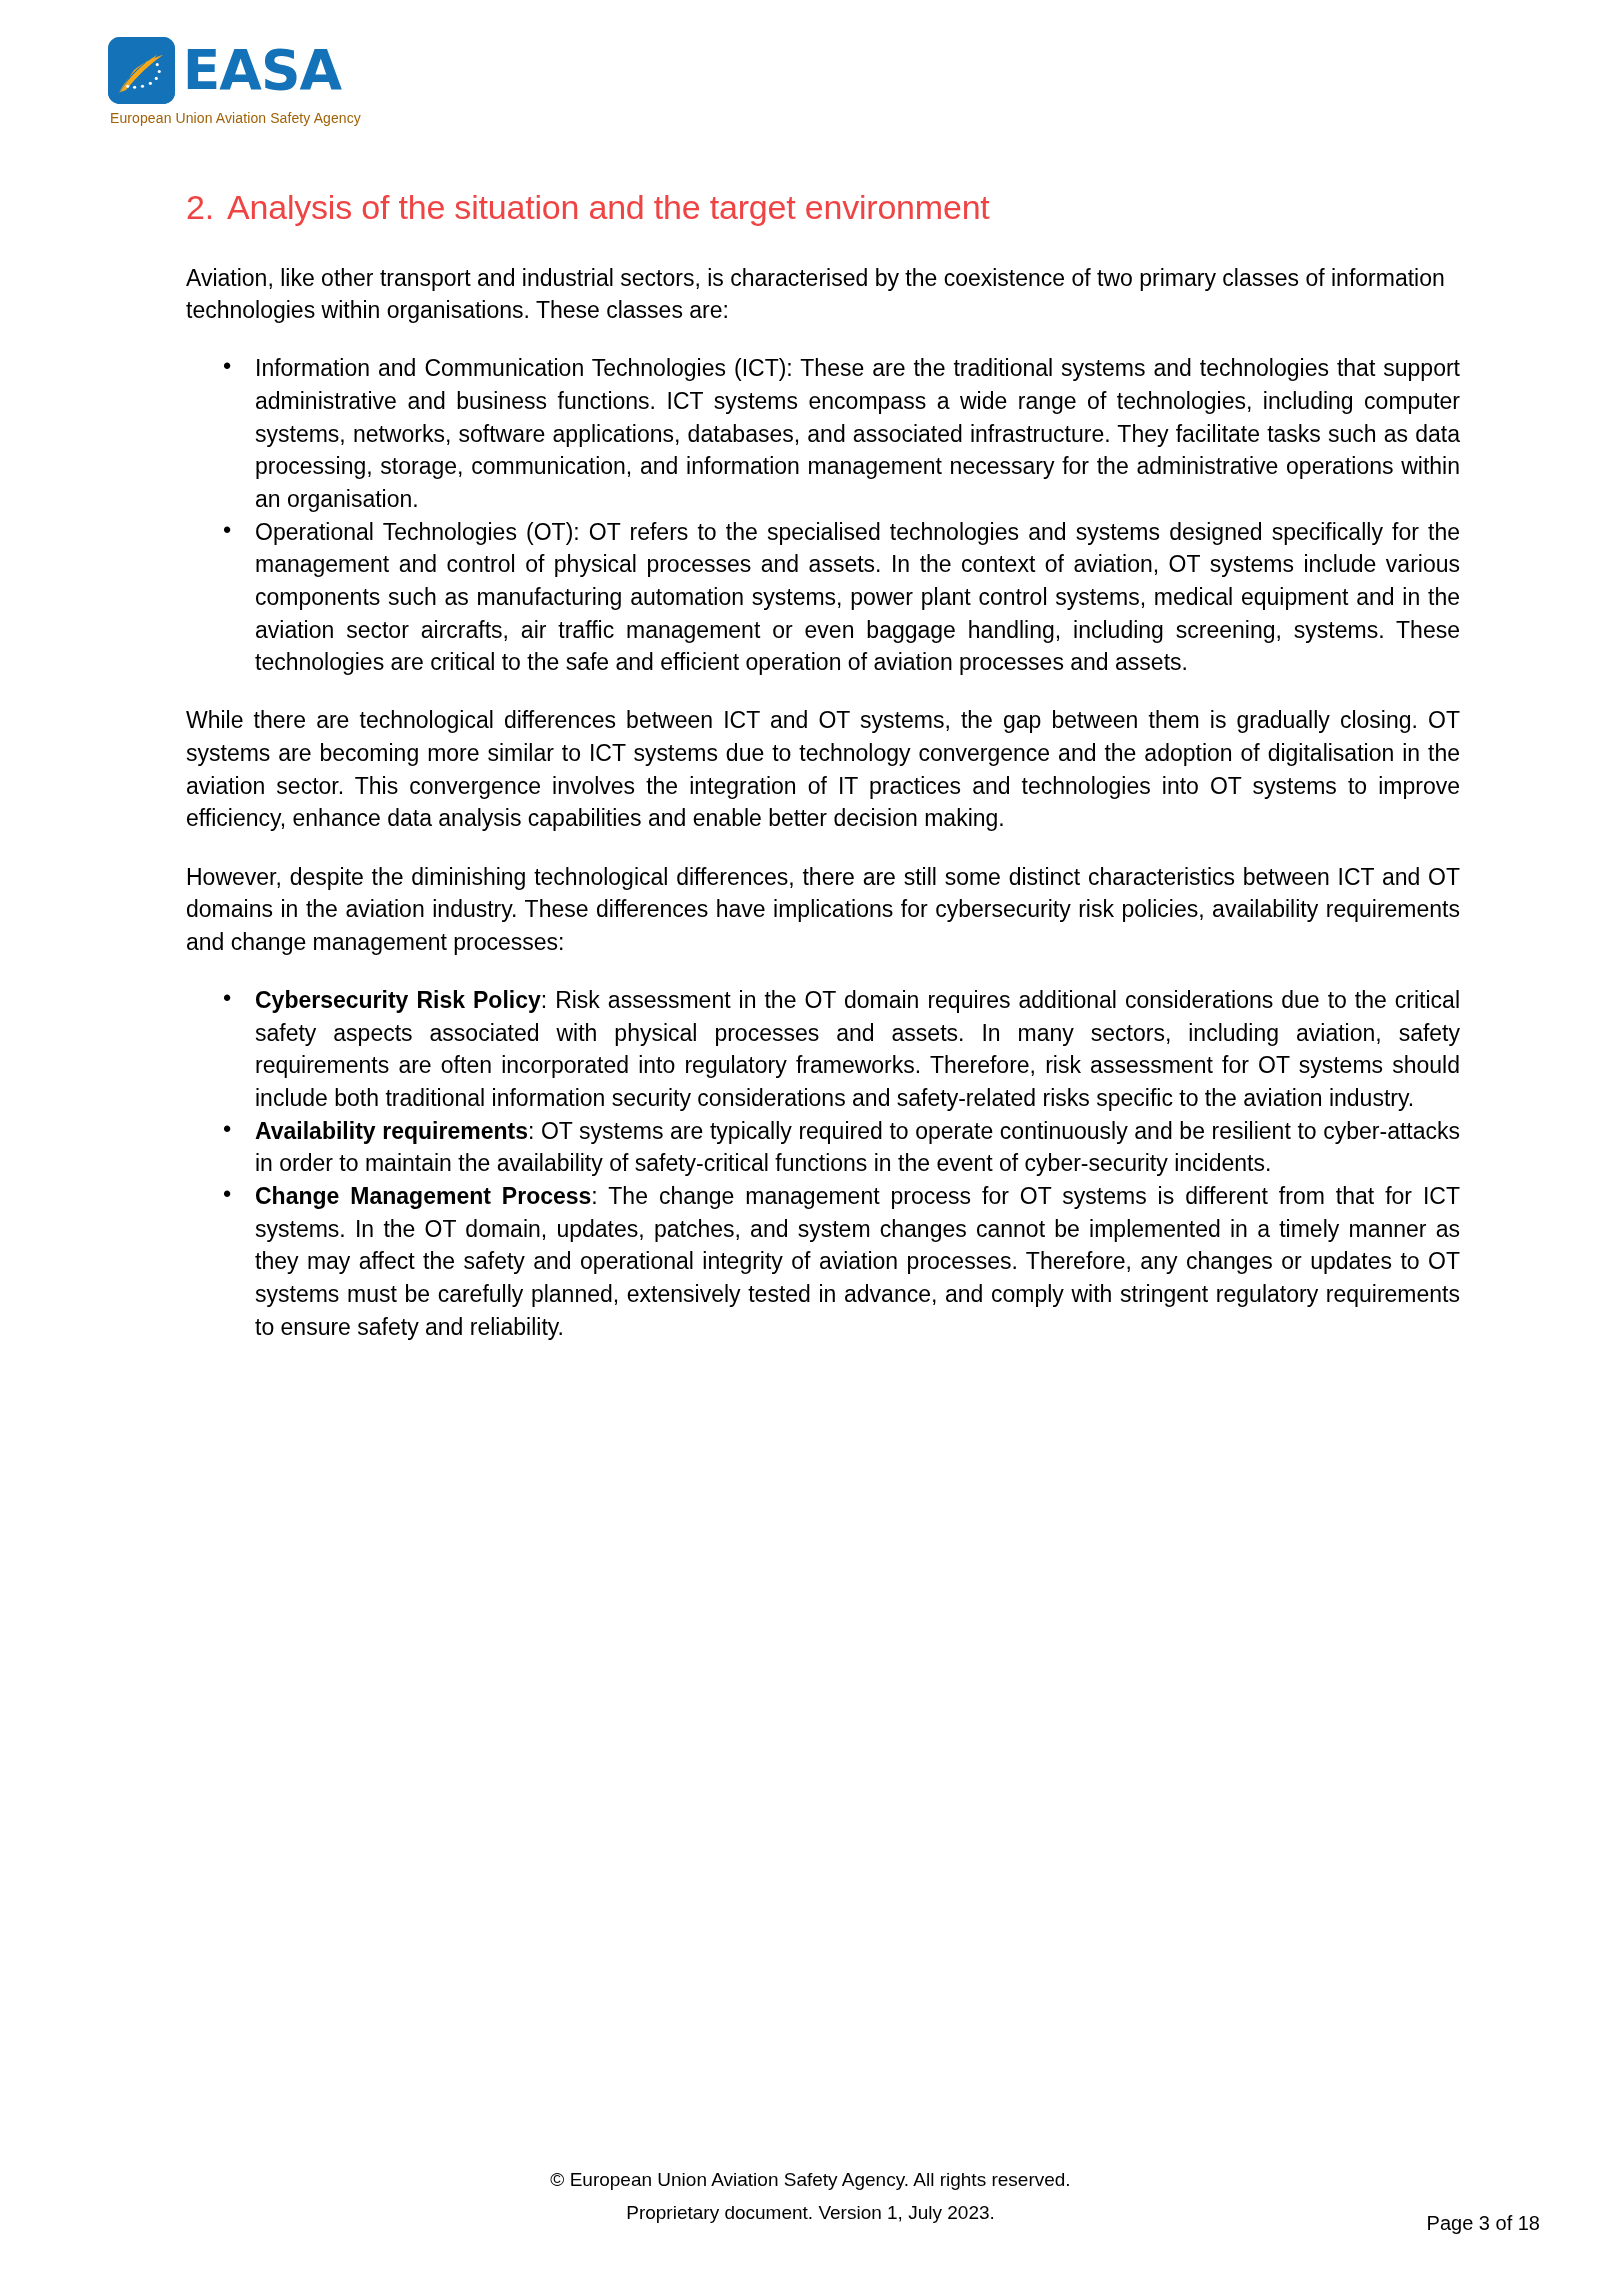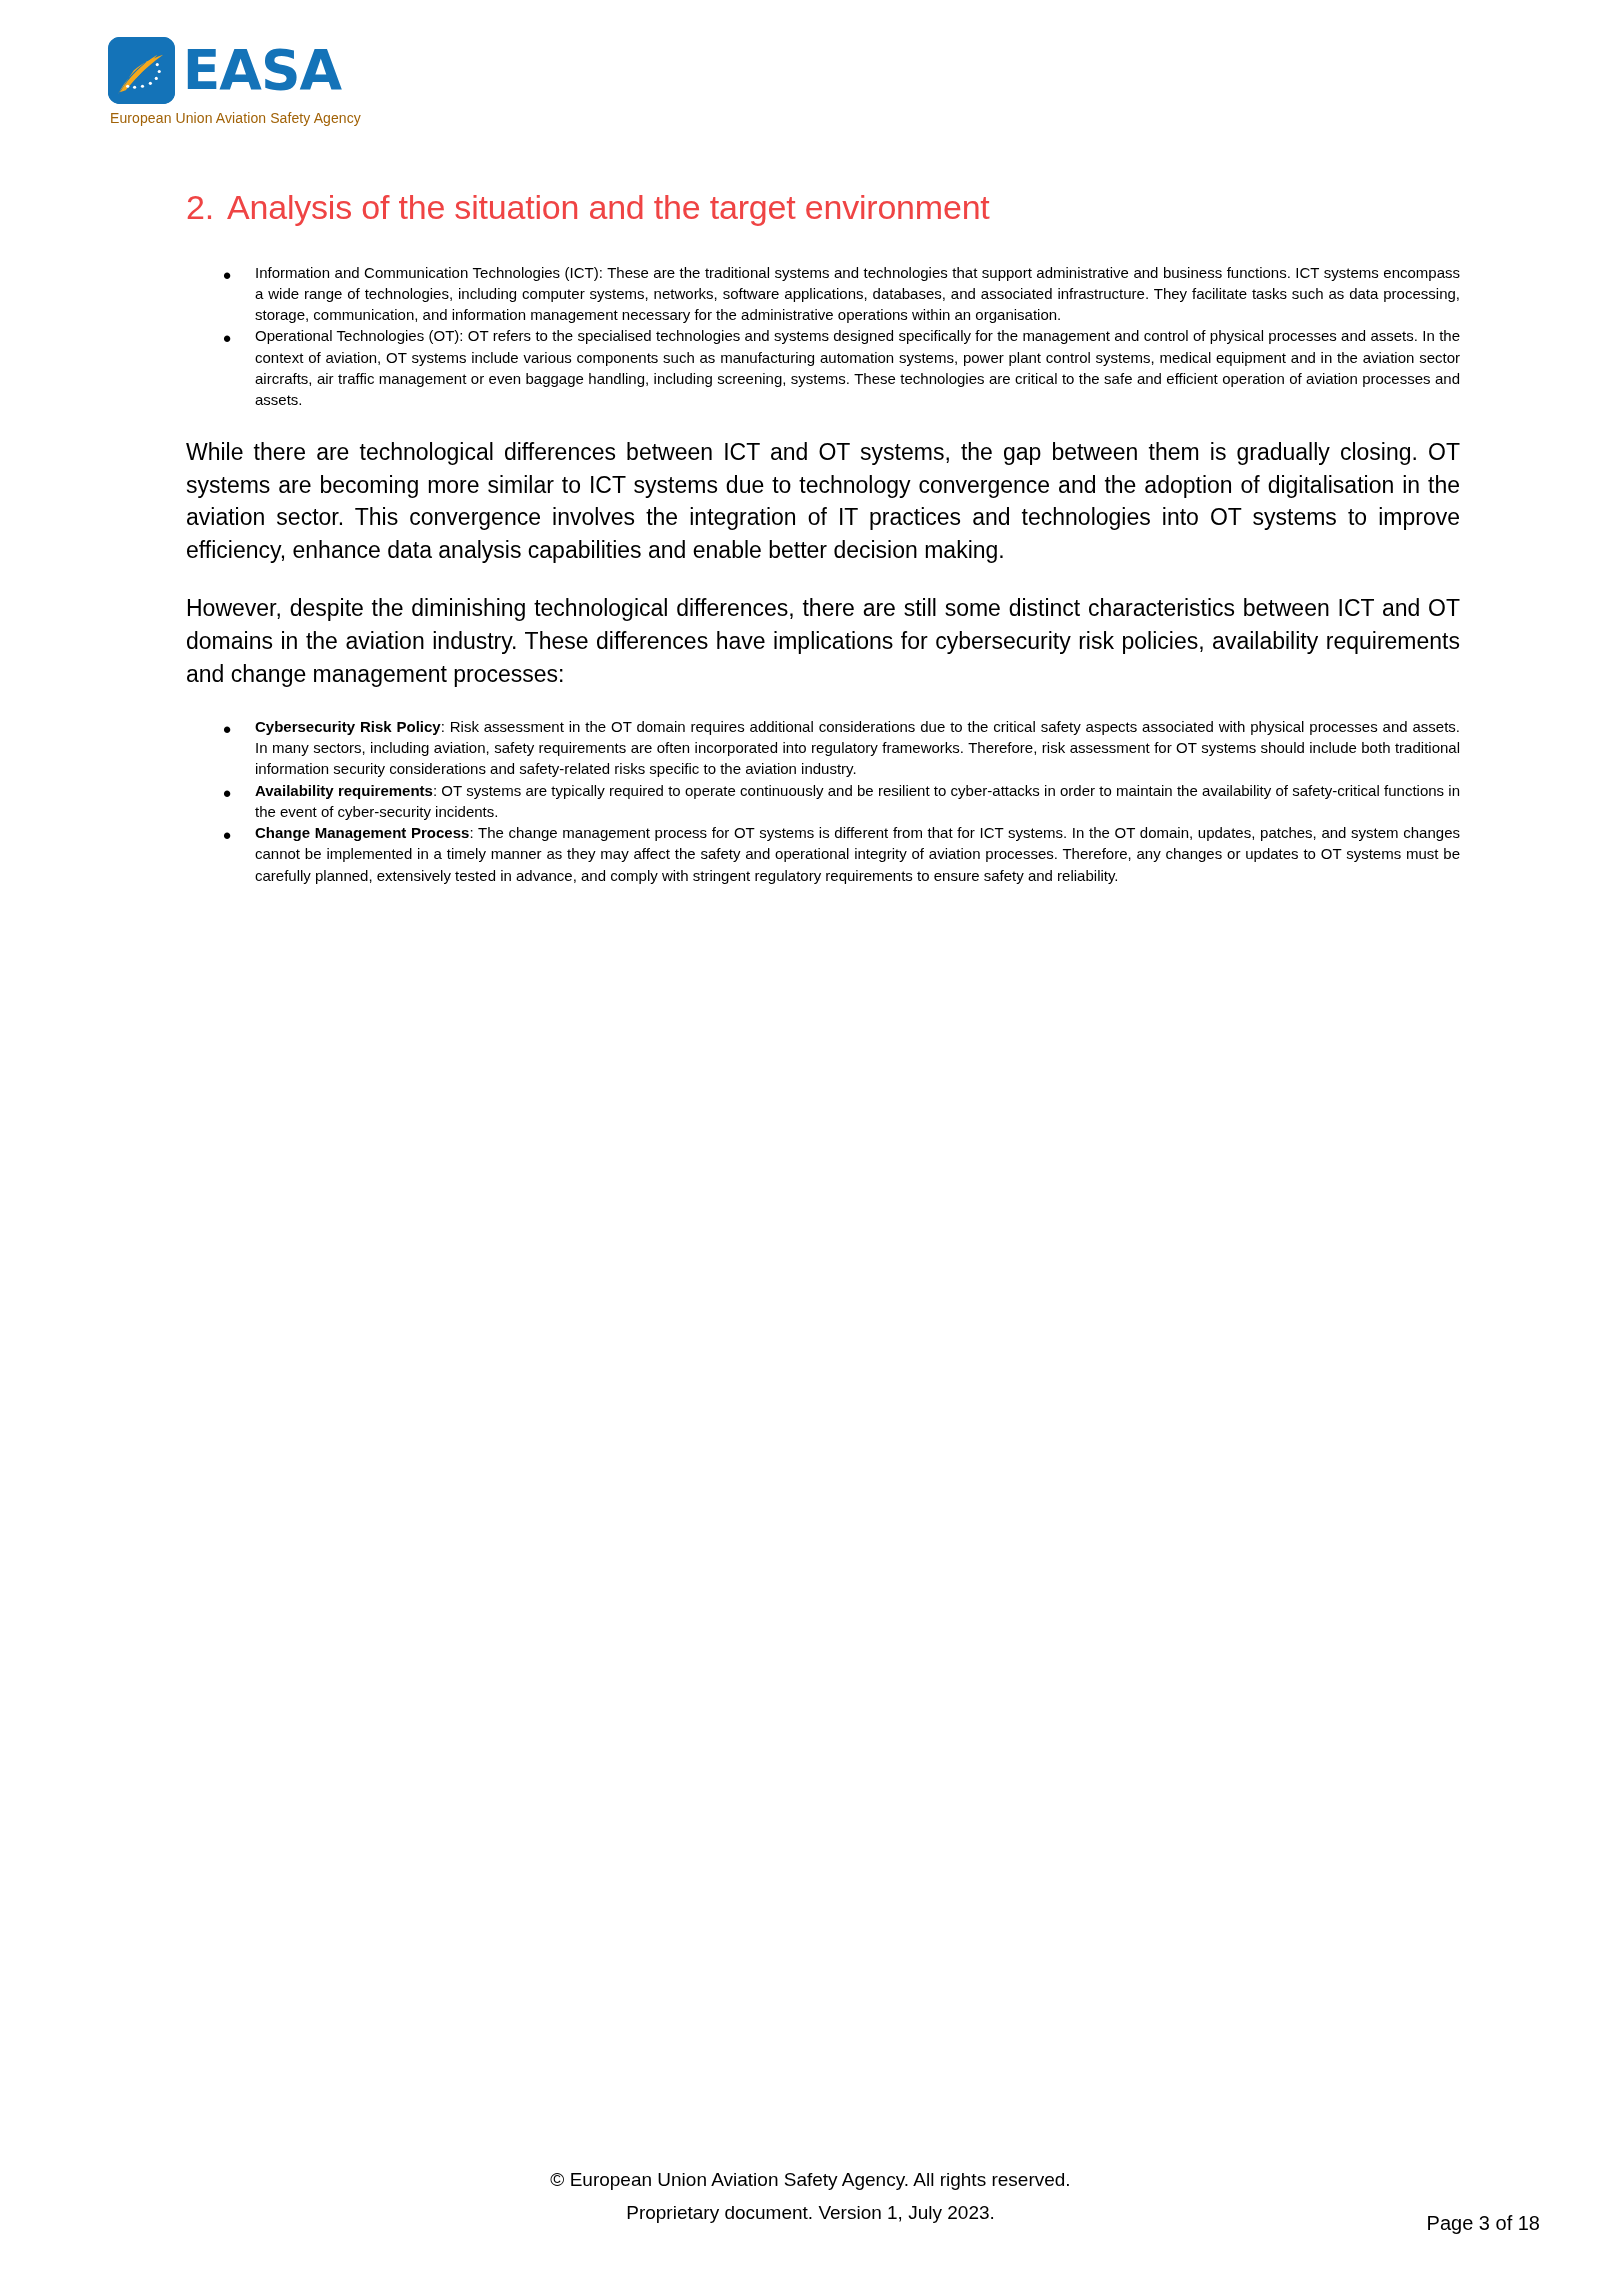--- a/index.html
+++ b/index.html
@@ -100,21 +100,21 @@
 
   ul.bullets {
     list-style: none;
     margin: 0 0 25.5px 0;
     padding: 0;
   }
   ul.bullets li {
     position: relative;
     padding-left: 69px;
     margin-bottom: 0px;
-    font-size: 15px;
+    font-size: 23px;
     line-height: 1.42;
     text-align: justify;
   }
   ul.bullets li::before {
     content: "\2022";
     position: absolute;
     left: 37px;
     top: -2px;
     font-size: 23.5px;
     line-height: 1.42;
@@ -176,20 +176,21 @@
     </div>
     <div class="logo-tagline">European Union Aviation Safety Agency</div>
   </div>
 
   <div class="content">
 
     <h1 class="section-heading">
       <span class="num">2.</span><span>Analysis of the situation and the target environment</span>
     </h1>
 
+    <p class="body-par plain">Aviation, like other transport and industrial sectors, is characterised by the coexistence of two primary classes of information technologies within organisations. These classes are:</p>
 
     <ul class="bullets">
       <li><span>Information and Communication Technologies (ICT): These are the traditional systems and technologies that support administrative and business functions. ICT systems encompass a wide range of technologies, including computer systems, networks, software applications, databases, and associated infrastructure. They facilitate tasks such as data processing, storage, communication, and information management necessary for the administrative operations within an organisation.</span></li>
       <li><span>Operational Technologies (OT): OT refers to the specialised technologies and systems designed specifically for the management and control of physical processes and assets. In the context of aviation, OT systems include various components such as manufacturing automation systems, power plant control systems, medical equipment and in the aviation sector aircrafts, air traffic management or even baggage handling, including screening, systems. These technologies are critical to the safe and efficient operation of aviation processes and assets.</span></li>
     </ul>
 
     <p class="body-par">While there are technological differences between ICT and OT systems, the gap between them is gradually closing. OT systems are becoming more similar to ICT systems due to technology convergence and the adoption of digitalisation in the aviation sector. This convergence involves the integration of IT practices and technologies into OT systems to improve efficiency, enhance data analysis capabilities and enable better decision making.</p>
 
     <p class="body-par">However, despite the diminishing technological differences, there are still some distinct characteristics between ICT and OT domains in the aviation industry. These differences have implications for cybersecurity  risk policies, availability requirements and change management processes:</p>
 

